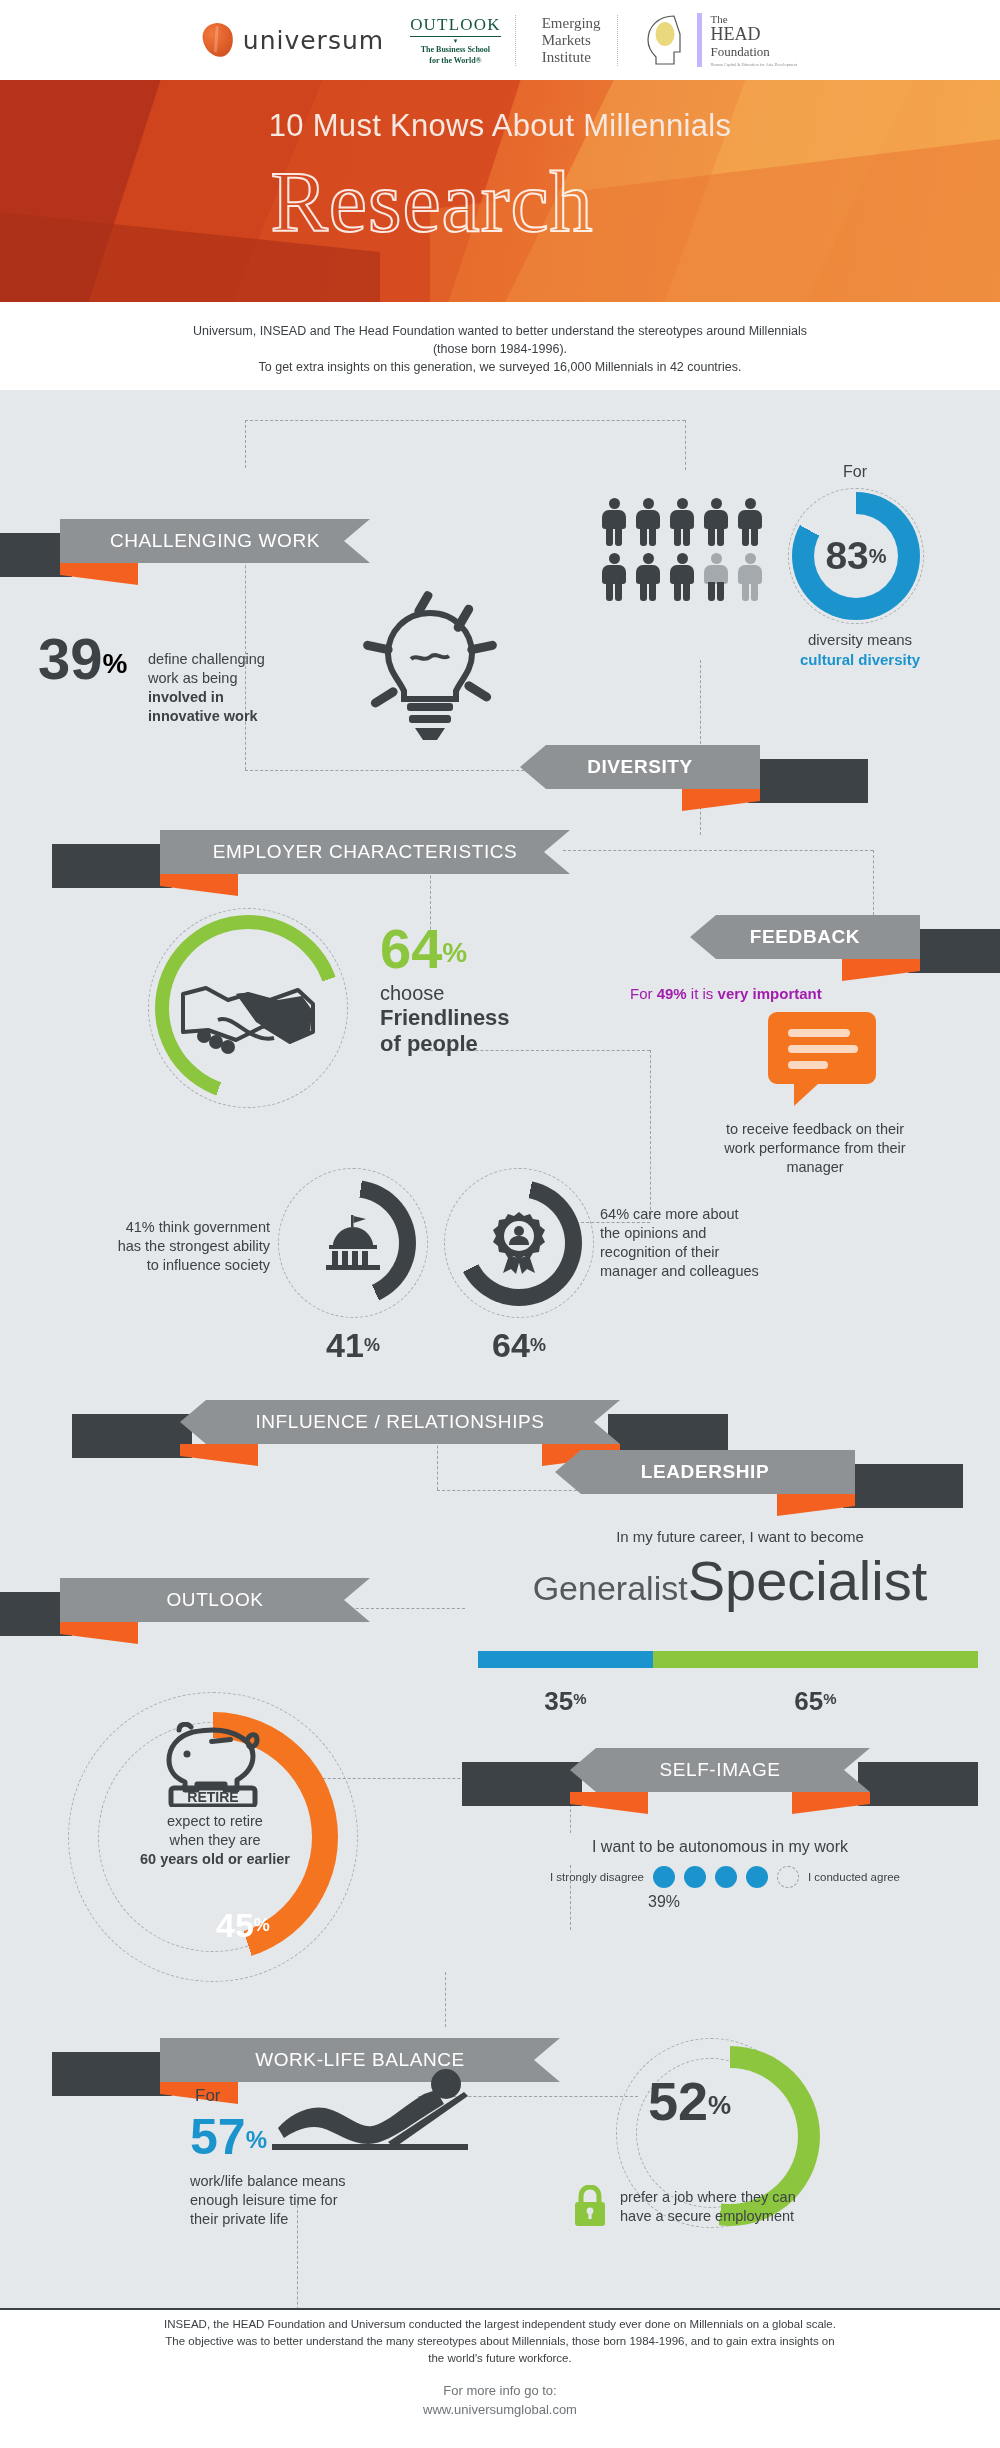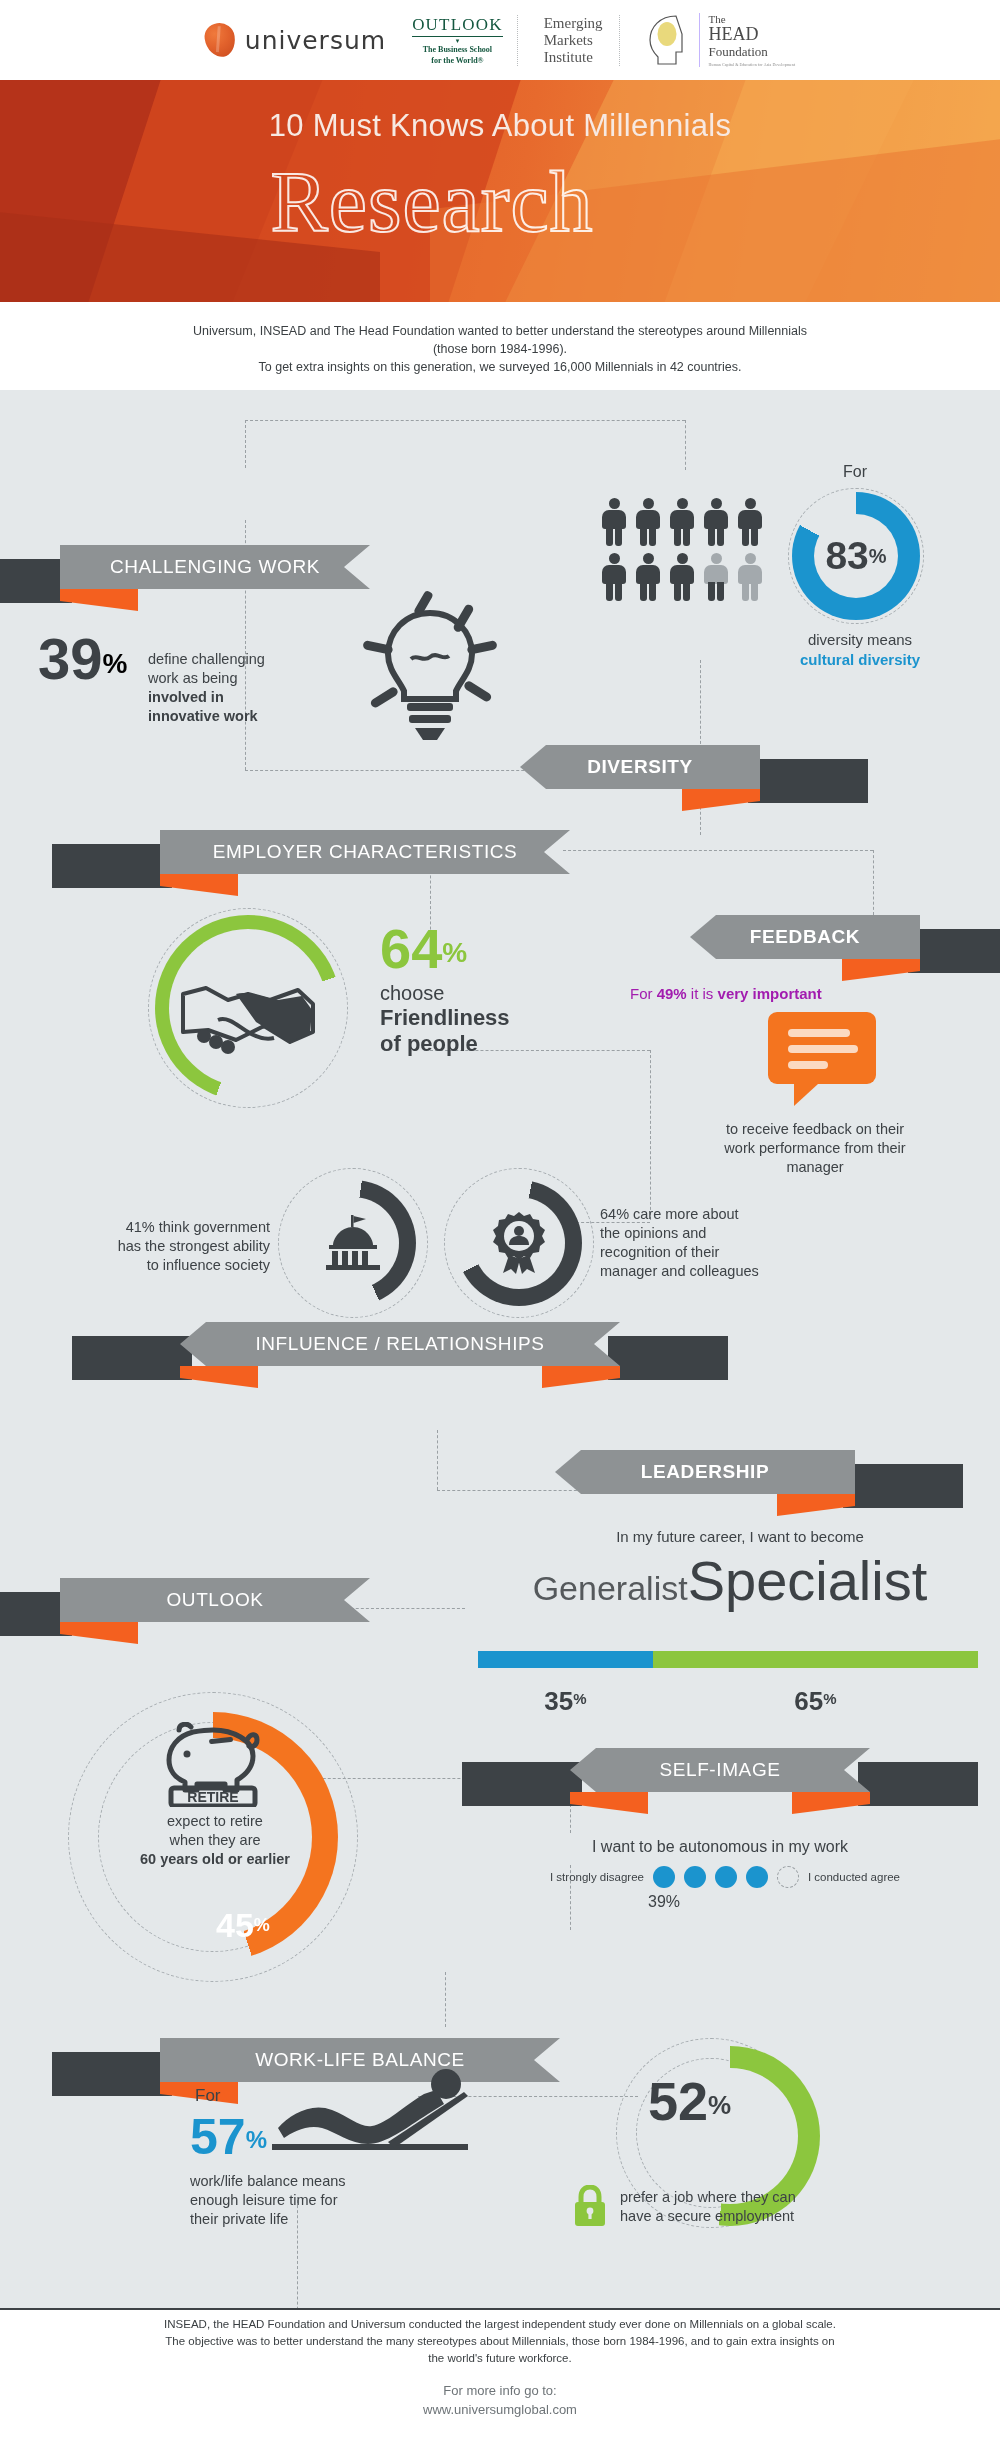--- a/index.html
+++ b/index.html
@@ -50,21 +50,21 @@
   .insead-chev { font-size: 7px; line-height: 6px; margin-top: 1px; }
   .insead-sub { font-size: 8px; font-weight: bold; line-height: 10px; margin-top: 1px; }
   .logo-emi {
     font-family: "Liberation Serif", serif;
     color: #555; font-size: 15px; line-height: 17px;
     padding-right: 16px; border-right: 1px dotted #b9bcbe;
   }
   .logo-head { display: flex; align-items: center; gap: 9px; }
   .head-mark { width: 44px; height: 52px; position: relative; }
   .head-text {
-    border-left: 1px solid #c4b5fd; padding-left: 9px;
+    border-left: 5px solid #c4b5fd; padding-left: 9px;
     font-family: "Liberation Serif", serif; color: #4a4a4a;
   }
   .head-l1 { font-size: 11px; line-height: 12px; }
   .head-l2 { font-size: 18px; line-height: 19px; }
   .head-l3 { font-size: 13px; line-height: 15px; }
   .head-tag { font-size: 4px; color: #8a8a8a; margin-top: 3px; letter-spacing: .1px; }
 
   
   .titlebanner {
     position: absolute; left: 0; top: 80px;
@@ -237,21 +237,21 @@
   <div class="dash-h" style="left:437px; top:1490px; width:150px;"></div>
   <div class="dash-h" style="left:290px; top:1608px; width:175px;"></div>
   <div class="dash-h" style="left:258px; top:1778px; width:312px;"></div>
   <div class="dash-v" style="left:570px; top:1778px; height:55px;"></div>
   <div class="dash-v" style="left:570px; top:1865px; height:65px;"></div>
   <div class="dash-v" style="left:445px; top:1972px; height:55px;"></div>
   <div class="dash-h" style="left:418px; top:2096px; width:220px;"></div>
   <div class="dash-v" style="left:297px; top:2200px; height:130px;"></div>
   <div class="dash-h" style="left:297px; top:2330px; width:95px;"></div>
 
-  <div class="ribbon" style="left:60px; top:545px; width:310px;">
+  <div class="ribbon" style="left:60px; top:519px; width:310px;">
     <div class="tail left"></div>
     <div class="fold left"></div>
     <div class="plate notch-right">CHALLENGING WORK</div>
   </div>
 
   <div style="position:absolute; left:38px; top:630px; width:90px;">
     <span class="bignum">39</span><span class="pct-sup">%</span>
   </div>
   <div class="body" style="position:absolute; left:148px; top:650px; width:150px;">
     <div>define challenging</div>
@@ -465,21 +465,21 @@
     <span class="bignum" style="font-size:34px;">64</span><span style="font-size:18px;font-weight:bold;color:#3d4246;vertical-align:super;">%</span>
   </div>
 
   <div class="body" style="position:absolute; left:600px; top:1205px; width:250px;">
     <div>64% care more about</div>
     <div>the opinions and</div>
     <div>recognition of their</div>
     <div>manager and colleagues</div>
   </div>
 
-  <div class="ribbon" style="left:180px; top:1322px; width:440px;">
+  <div class="ribbon" style="left:180px; top:1400px; width:440px;">
     <div class="tail left"></div>
     <div class="tail right"></div>
     <div class="fold left"></div>
     <div class="fold right"></div>
     <div class="plate notch-both">INFLUENCE / RELATIONSHIPS</div>
   </div>
 
   <div class="ribbon" style="left:555px; top:1450px; width:300px;">
     <div class="tail right"></div>
     <div class="fold right"></div>

